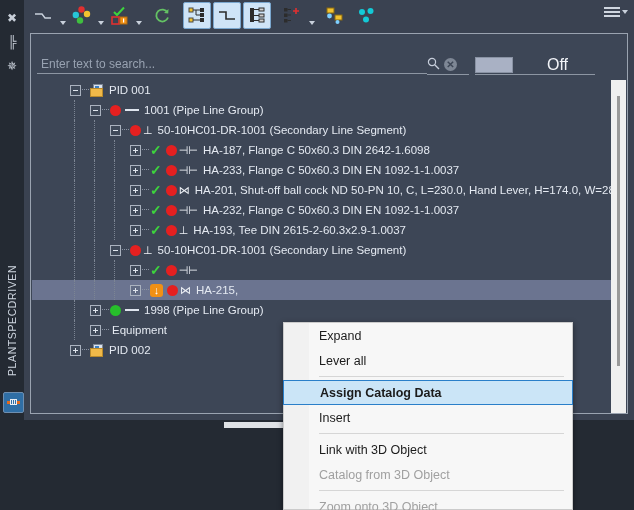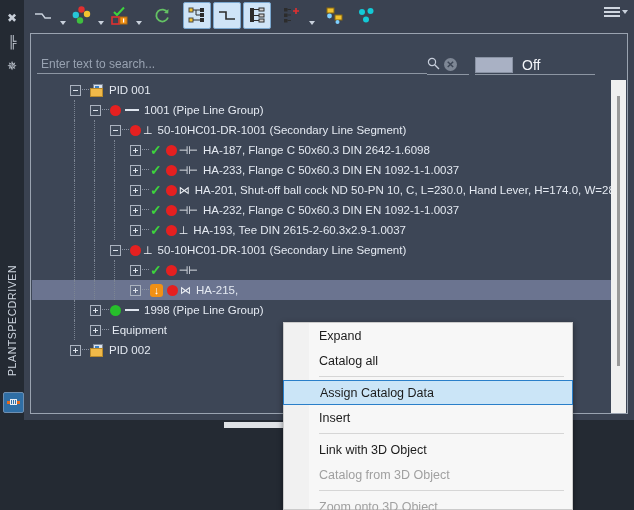--- a/index.html
+++ b/index.html
@@ -91,21 +91,21 @@
     color:#3d4656;font-size:10px;display:flex;align-items:center;justify-content:center;
     font-weight:bold;
   }
   #toggle-wrap{
     position:absolute;left:444px;top:21px;width:120px;height:19px;
     border-bottom:1px solid #8d96a3;display:flex;align-items:center;gap:9px;
   }
   #toggle-switch{
     width:36px;height:14px;background:#a9b1c4;border:1px solid #8992a3;
   }
-  #toggle-label{color:#f2f4f8;font-size:14px;}
+  #toggle-label{color:#f2f4f8;font-size:16px;margin-left:25px;}
   
   #tree-area{
     position:absolute;left:1px;top:46px;width:580px;height:318px;
     background:#3d4656;overflow:hidden;
   }
   .tree-row{
     position:relative;height:20px;display:flex;align-items:center;
     white-space:nowrap;font-size:11.5px;color:#e4e9f1;
   }
   .tree-row.selected{background:#6b7490;}
@@ -166,21 +166,21 @@
     box-shadow:0 2px 6px rgba(0,0,0,.45);
     box-sizing:border-box;
   }
   #menu-gutter{position:absolute;left:0;top:0;width:25px;height:100%;background:#f1f1f1;}
   .menu-item{
     position:relative;height:25px;display:flex;align-items:center;
     padding-left:35px;font-size:12.5px;color:#1b1b1b;box-sizing:border-box;
   }
   .menu-item.disabled{color:#a0a0a0;}
   .menu-item.highlight{
-    background:#cbe5f7;border:1px solid #2a7fc9;margin:0 -1px;padding-left:36px;
+    background:#cbe5f7;border:1px solid #2a7fc9;margin:0 -1px;padding-left:36px;font-weight:bold;
   }
   .menu-sep{
     height:1px;background:#d6d6d6;margin:3px 8px 3px 35px;
   }
 </style>
 </head>
 <body>
 
 <div id="left-rail">
   <div class="rail-icon" style="top:6px;position:absolute;left:0;">✖</div>
@@ -522,21 +522,21 @@
 </div>
 
 <div id="h-scroll">
   <div id="h-thumb"></div>
 </div>
 
 <div id="context-menu">
   <div id="menu-gutter"></div>
   <div id="menu-items">
       <div class="menu-item">Expand</div>
-      <div class="menu-item">Catalog all</div>
+      <div class="menu-item">Lever all</div>
       <div class="menu-sep"></div>
       <div class="menu-item highlight">Assign Catalog Data</div>
       <div class="menu-item">Insert</div>
       <div class="menu-sep"></div>
       <div class="menu-item">Link with 3D Object</div>
       <div class="menu-item disabled">Catalog from 3D Object</div>
       <div class="menu-sep"></div>
       <div class="menu-item disabled">Zoom onto 3D Object</div>
     </div>
 </div>

